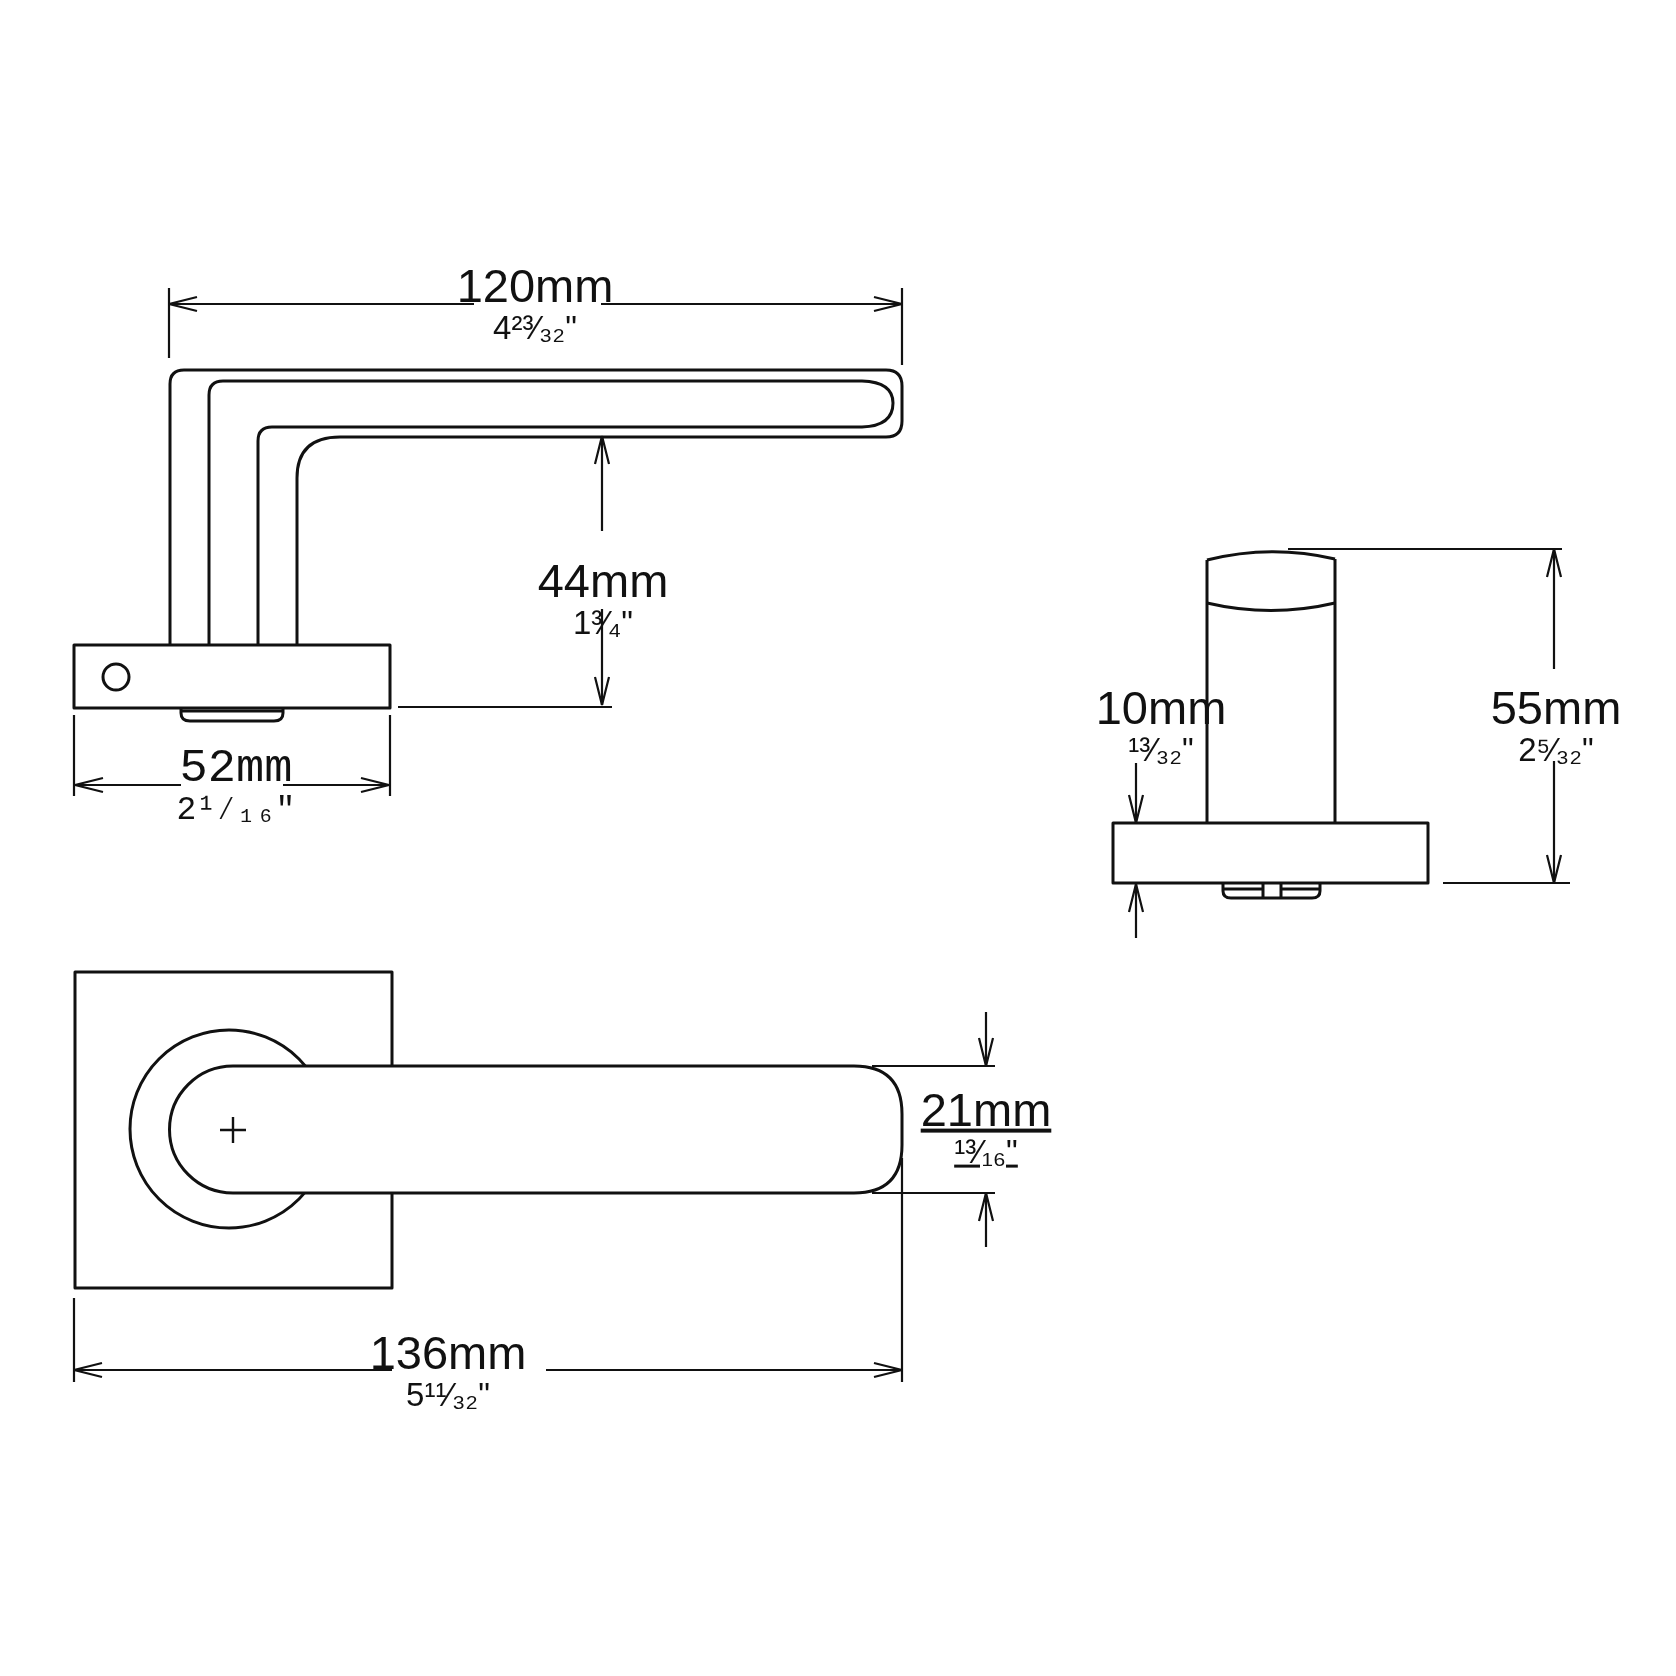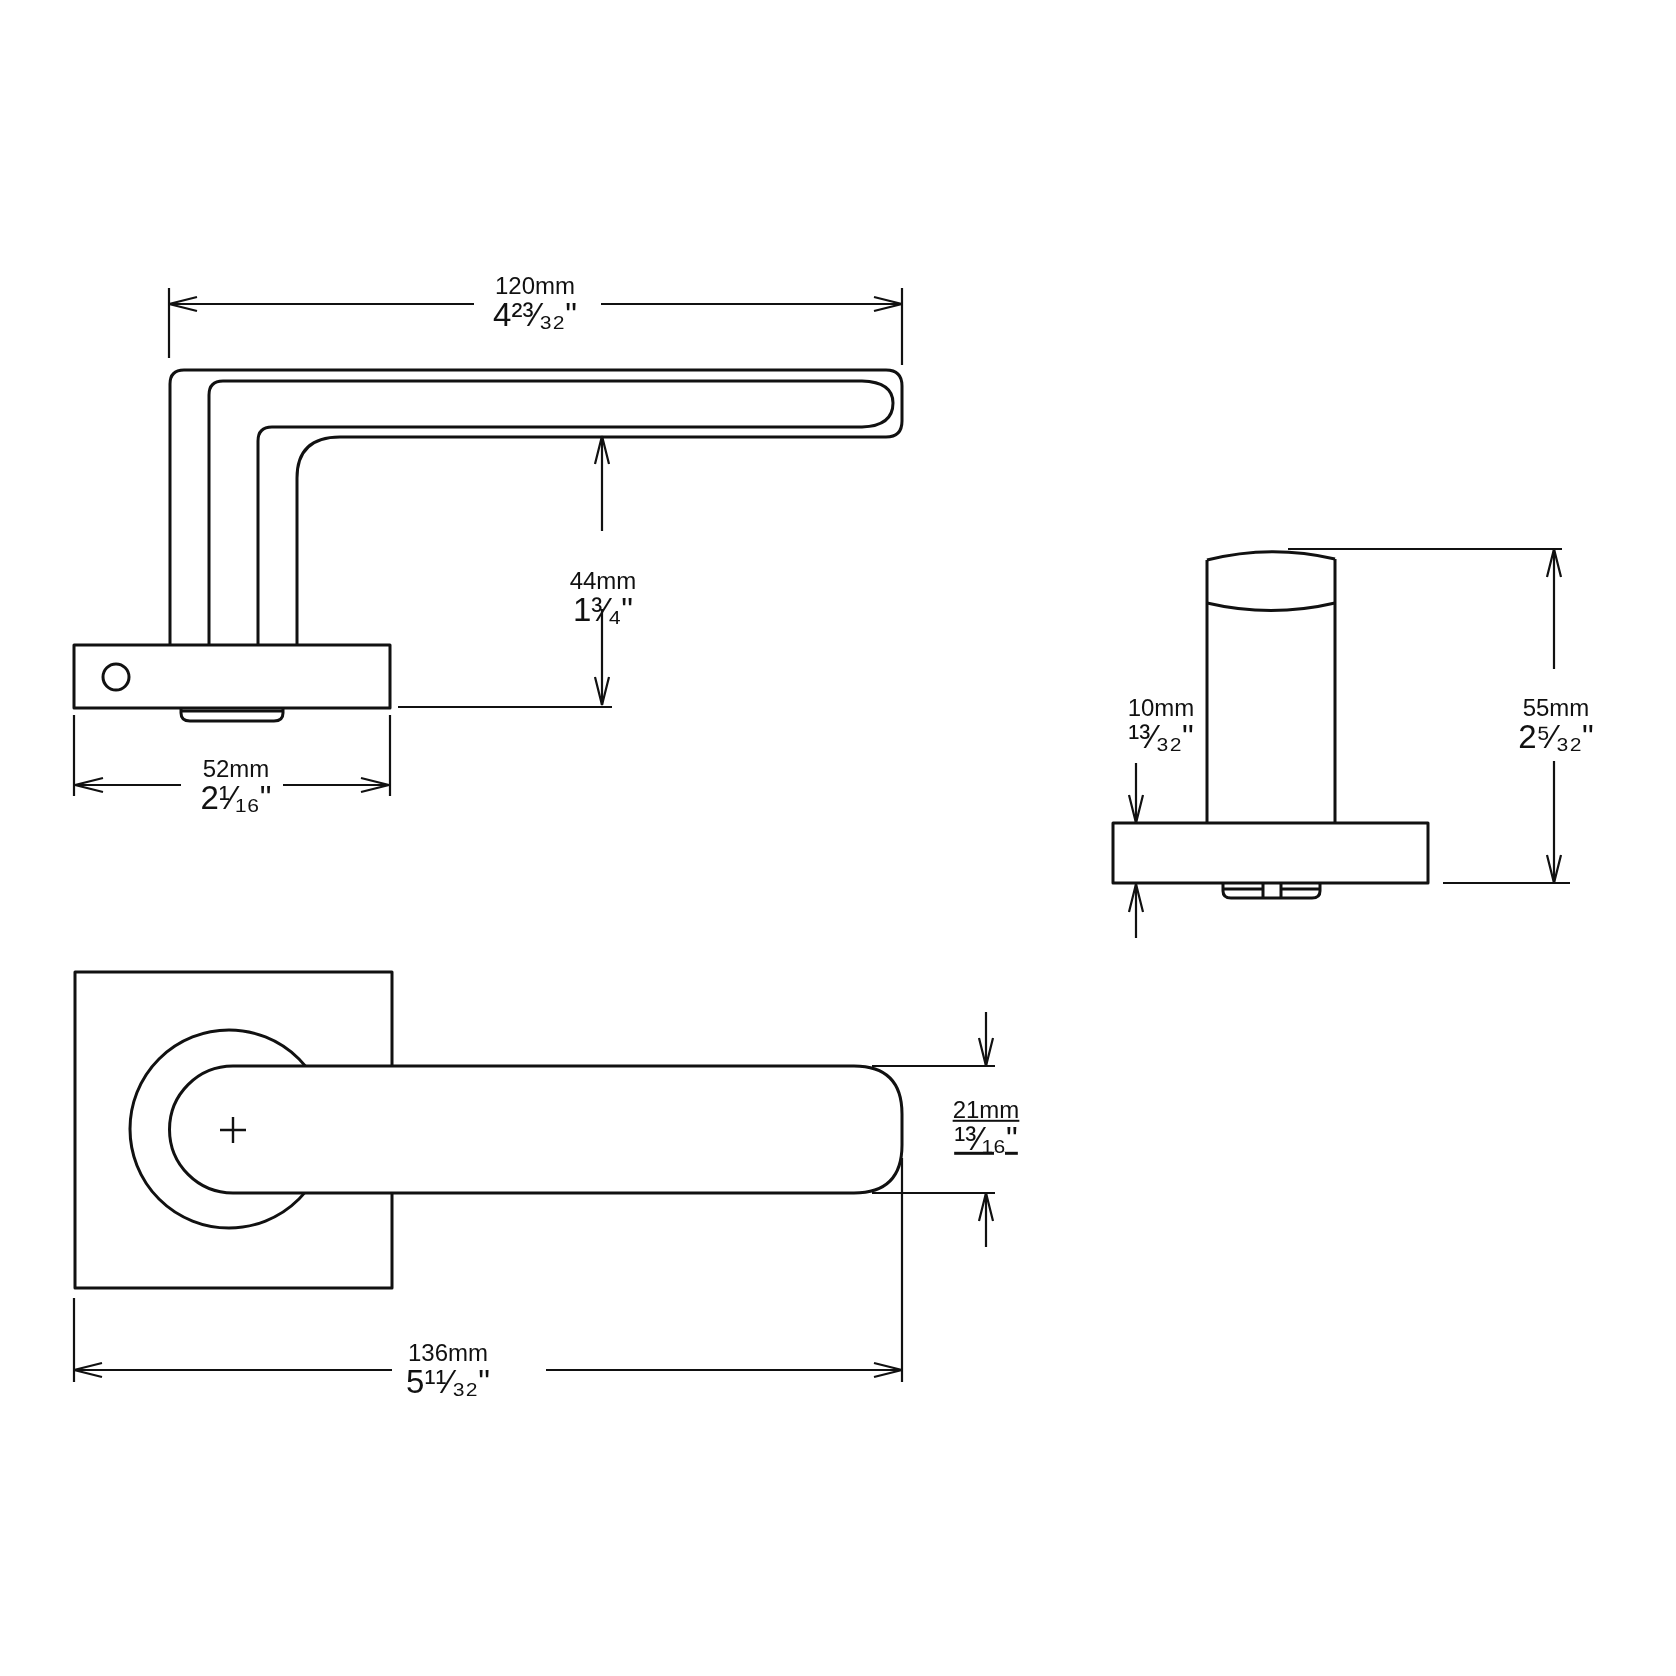--- a/index.html
+++ b/index.html
@@ -16,21 +16,21 @@
     fill:none;stroke:#111;stroke-width:3;stroke-linecap:butt;stroke-linejoin:round;
   }
   .dim path{stroke:#111;stroke-width:2.2;fill:none;}
   .dim-label{
     position:absolute;
     transform:translate(-50%,-50%);
     text-align:center;
     white-space:nowrap;
     line-height:1.06;
   }
-  .dim-label .metric{font-size:24px;}
+  .dim-label .metric{font-size:47px;}
   .dim-label .imperial{font-size:33px;}
 </style>
 </head>
 <body>
 
 <div class="canvas">
 
   <svg width="1676" height="1676" viewBox="0 0 1676 1676">
 
     <g class="drawing">
@@ -112,21 +112,21 @@
   <div class="dim-label" style="left:535px; top:303px;">
     <div class="metric">120mm</div>
     <div class="imperial">4²³⁄₃₂"</div>
   </div>
 
   <div class="dim-label" style="left:603px; top:598px;">
     <div class="metric">44mm</div>
     <div class="imperial">1³⁄₄"</div>
   </div>
 
-  <div class="dim-label" style="left:236px; top:786px;">
+  <div class="dim-label" style="left:236px; top:786px;font-family:Liberation Mono, monospace;">
     <div class="metric">52mm</div>
     <div class="imperial">2¹⁄₁₆"</div>
   </div>
 
   <div class="dim-label" style="left:1161px; top:725px;">
     <div class="metric">10mm</div>
     <div class="imperial">¹³⁄₃₂"</div>
   </div>
 
   <div class="dim-label" style="left:1556px; top:716px;margin-top:9px;">

